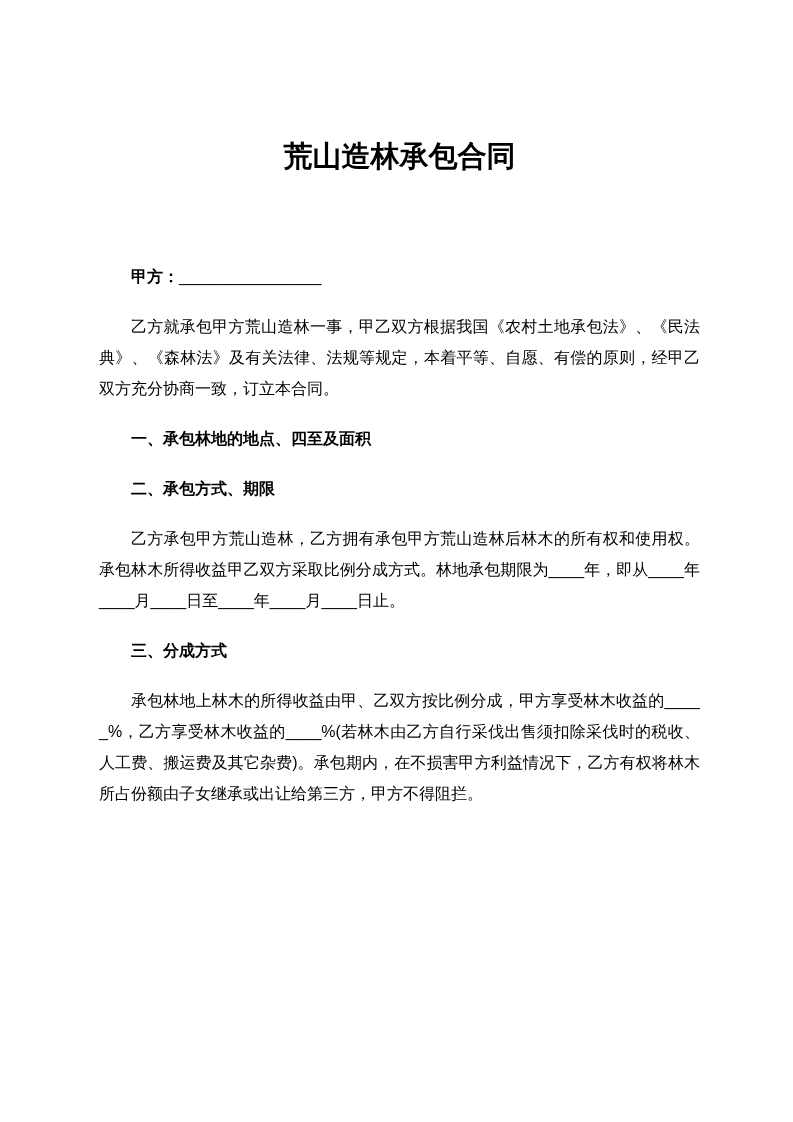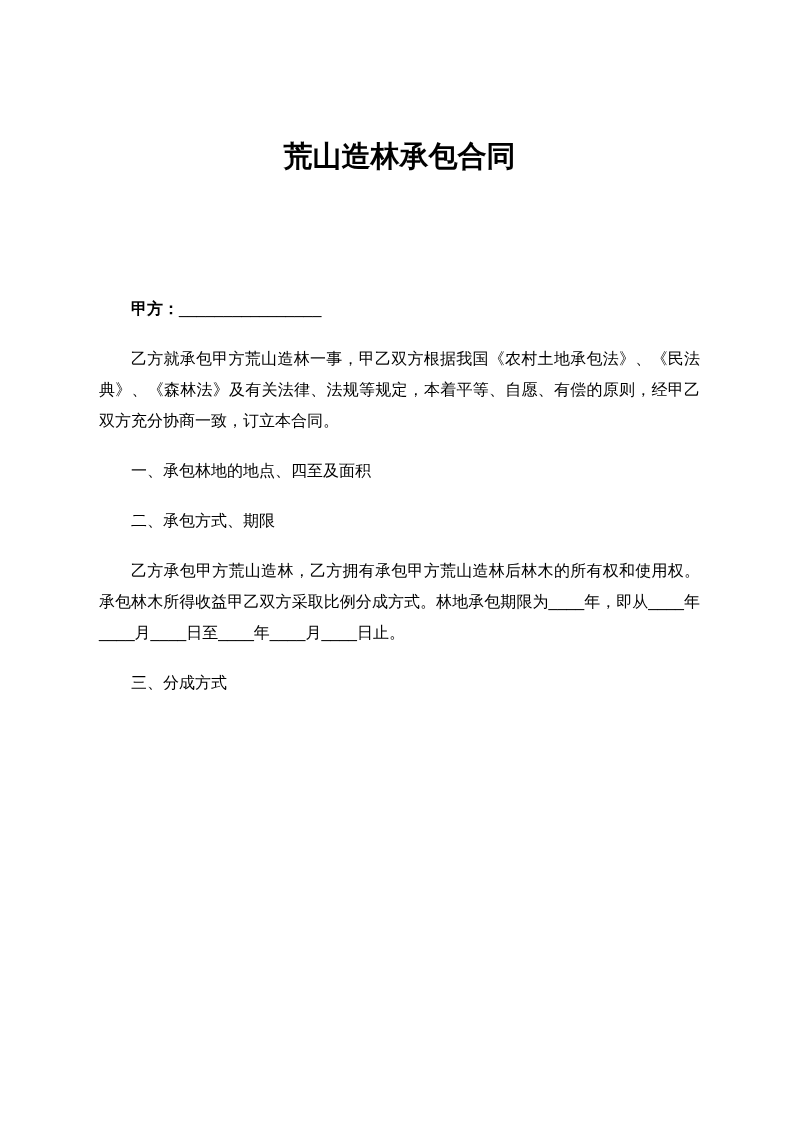--- a/index.html
+++ b/index.html
@@ -31,40 +31,40 @@
     letter-spacing: 0;
   }
   .party {
     margin: 0;
     font-size: 16px;
     line-height: 31px;
     font-weight: bold;
     text-indent: 2em;
     white-space: nowrap;
   }
-  .party-a { margin-top: 120px; }
+  .party-a { margin-top: 88px; }
   .party-b { margin-top: 23px; }
   .party .blank {
     font-weight: normal;
     letter-spacing: 0;
   }
   .para {
     margin: 19px 0 0 0;
     font-size: 16px;
     line-height: 31px;
     text-indent: 2em;
     text-align: justify;
     word-break: break-all;
     overflow-wrap: break-word;
   }
   .sec-heading {
     margin: 19px 0 0 0;
     font-size: 16px;
     line-height: 31px;
-    font-weight: normal;
+    font-weight: bold;
     text-indent: 2em;
   }
   .page-number {
     position: absolute;
     left: 0;
     right: 0;
     top: 1050px;
     text-align: center;
     font-family: "Liberation Serif", "DejaVu Serif", serif;
     font-size: 15px;
@@ -84,18 +84,19 @@
 
 
     <p class="para">乙方就承包甲方荒山造林一事，甲乙双方根据我国《农村土地承包法》、《民法典》、《森林法》及有关法律、法规等规定，本着平等、自愿、有偿的原则，经甲乙双方充分协商一致，订立本合同。</p>
 
     <h2 class="sec-heading">一、承包林地的地点、四至及面积</h2>
 
     <h2 class="sec-heading">二、承包方式、期限</h2>
     <p class="para">乙方承包甲方荒山造林，乙方拥有承包甲方荒山造林后林木的所有权和使用权。承包林木所得收益甲乙双方采取比例分成方式。林地承包期限为____年，即从____年____月____日至____年____月____日止。</p>
 
     <h2 class="sec-heading">三、分成方式</h2>
+    <p class="para">承包林地上林木的所得收益由甲、乙双方按比例分成，甲方享受林木收益的_____%，乙方享受林木收益的____%(若林木由乙方自行采伐出售须扣除采伐时的税收、人工费、搬运费及其它杂费)。承包期内，在不损害甲方利益情况下，乙方有权将林木所占份额由子女继承或出让给第三方，甲方不得阻拦。</p>
 
 
   </div>
 
   <div class="page-number">1</div>
 </div>
 
 </body></html>

